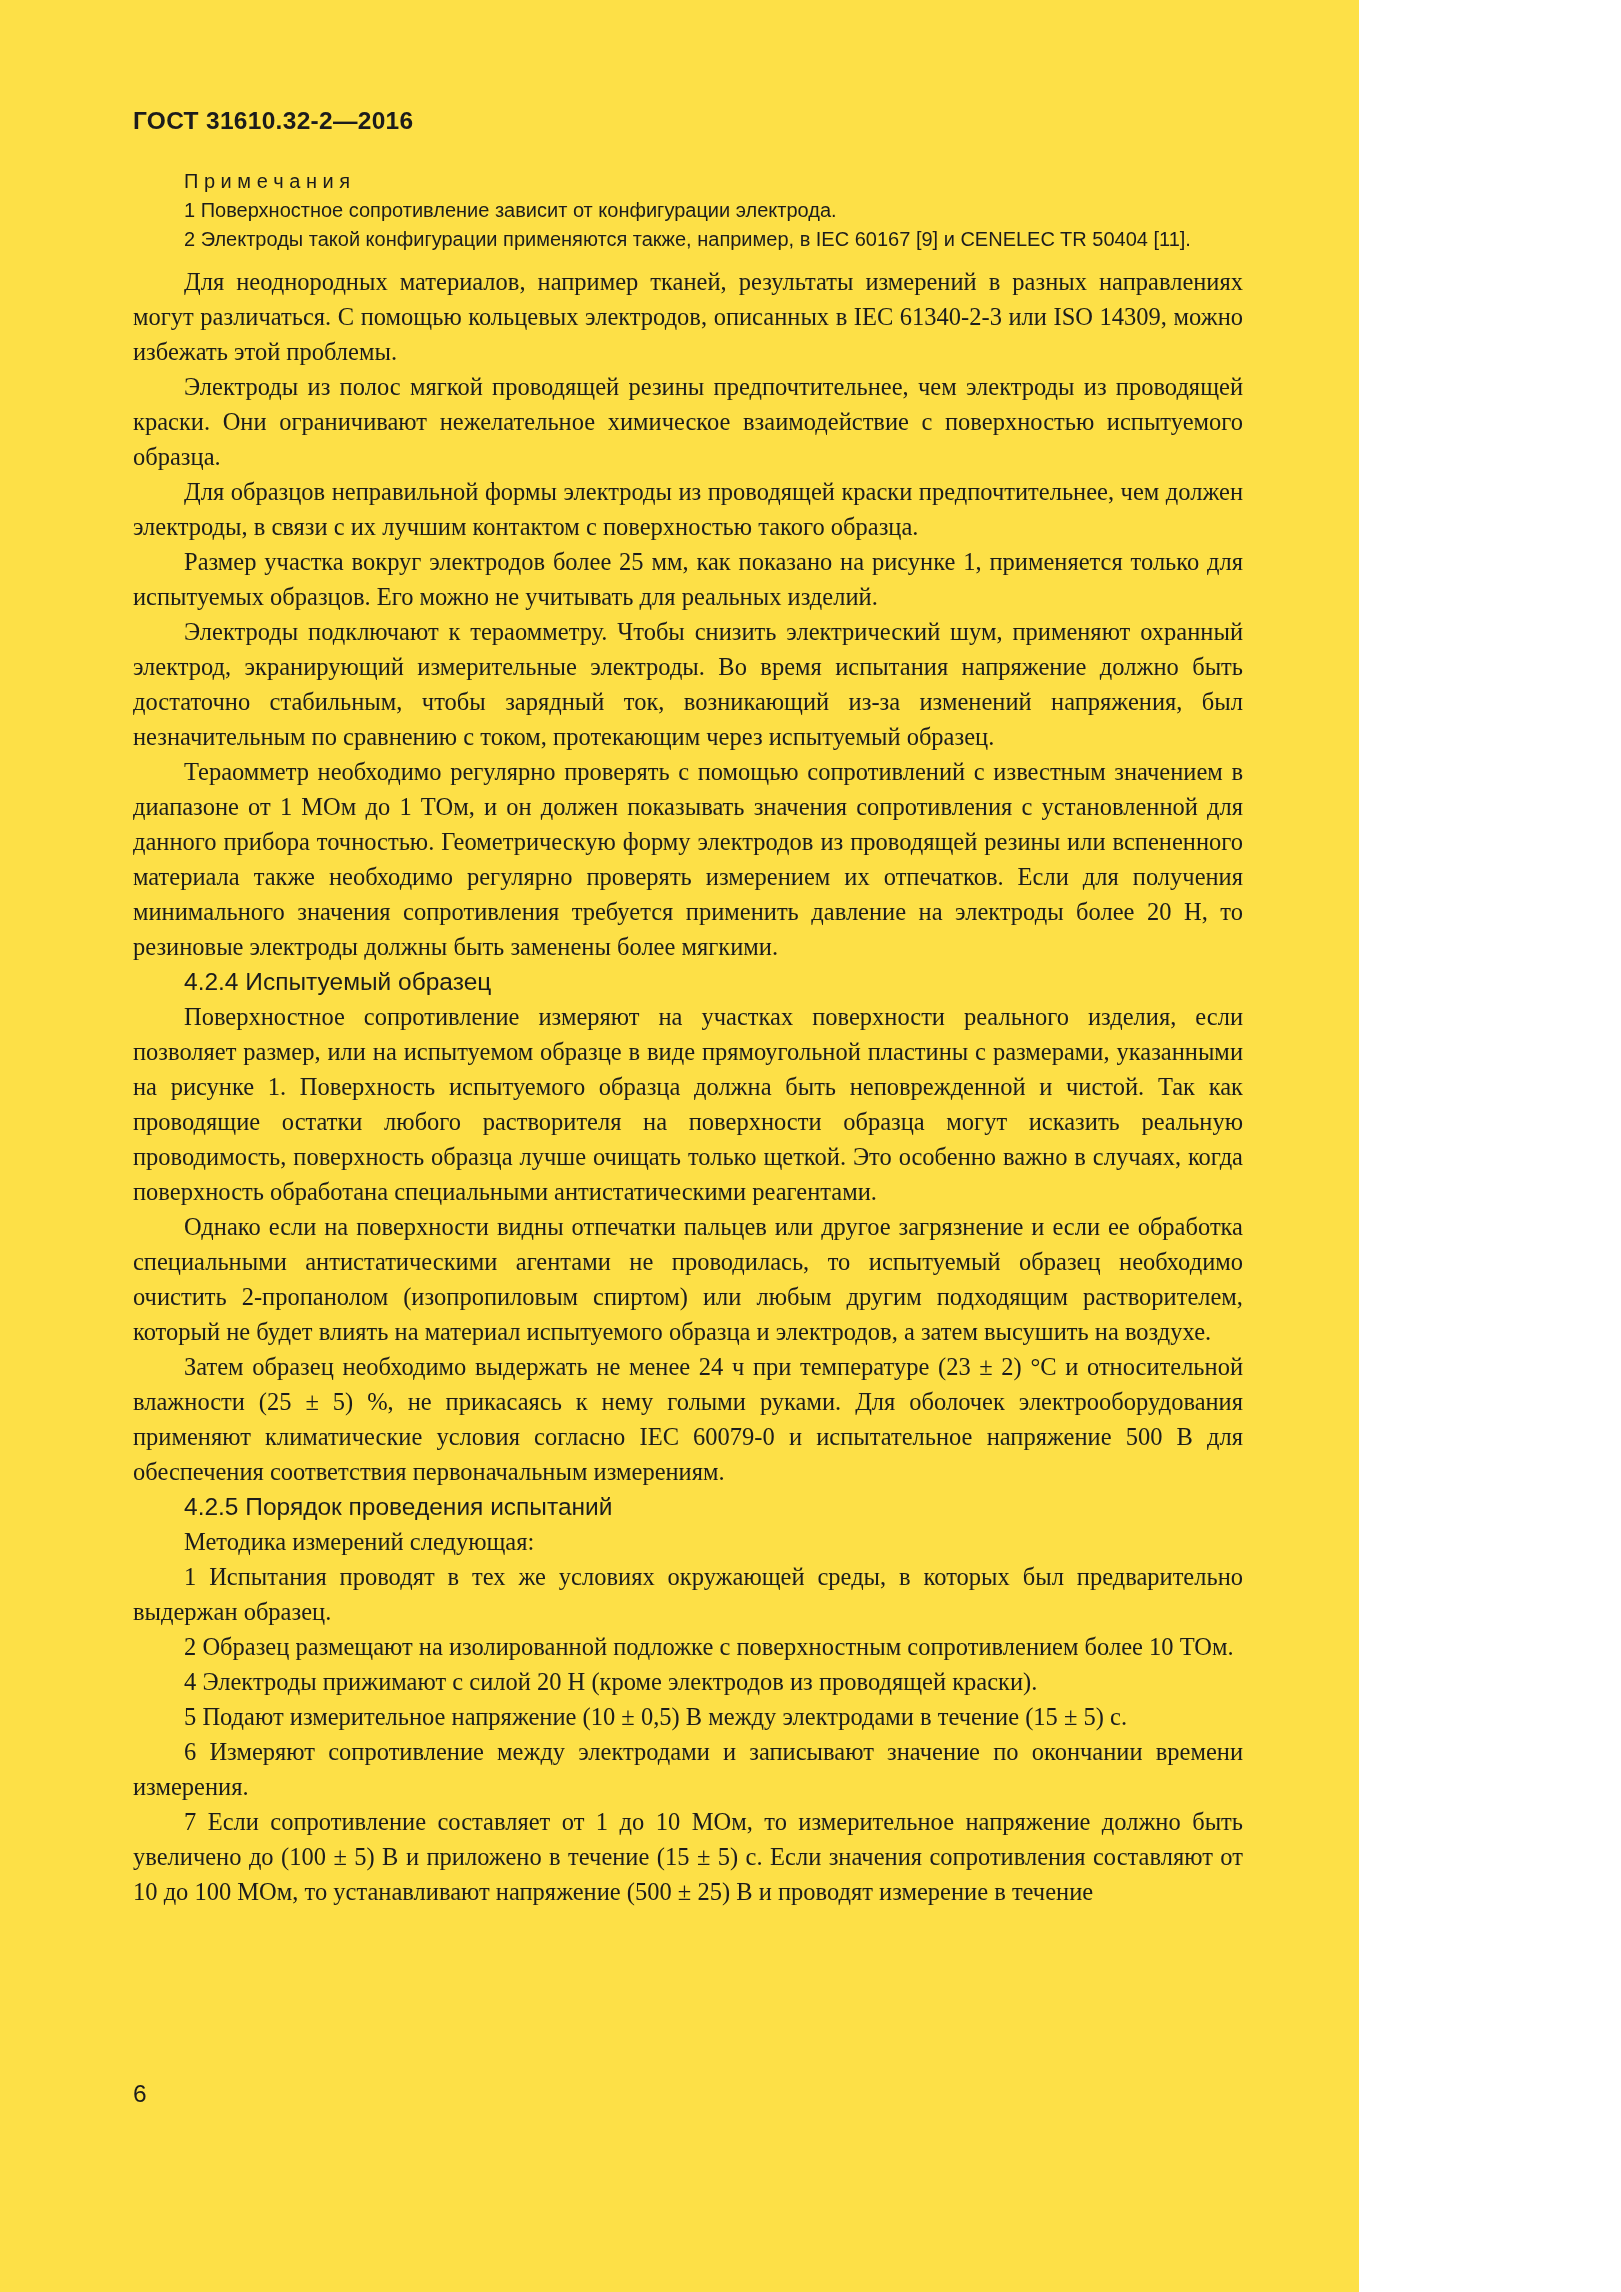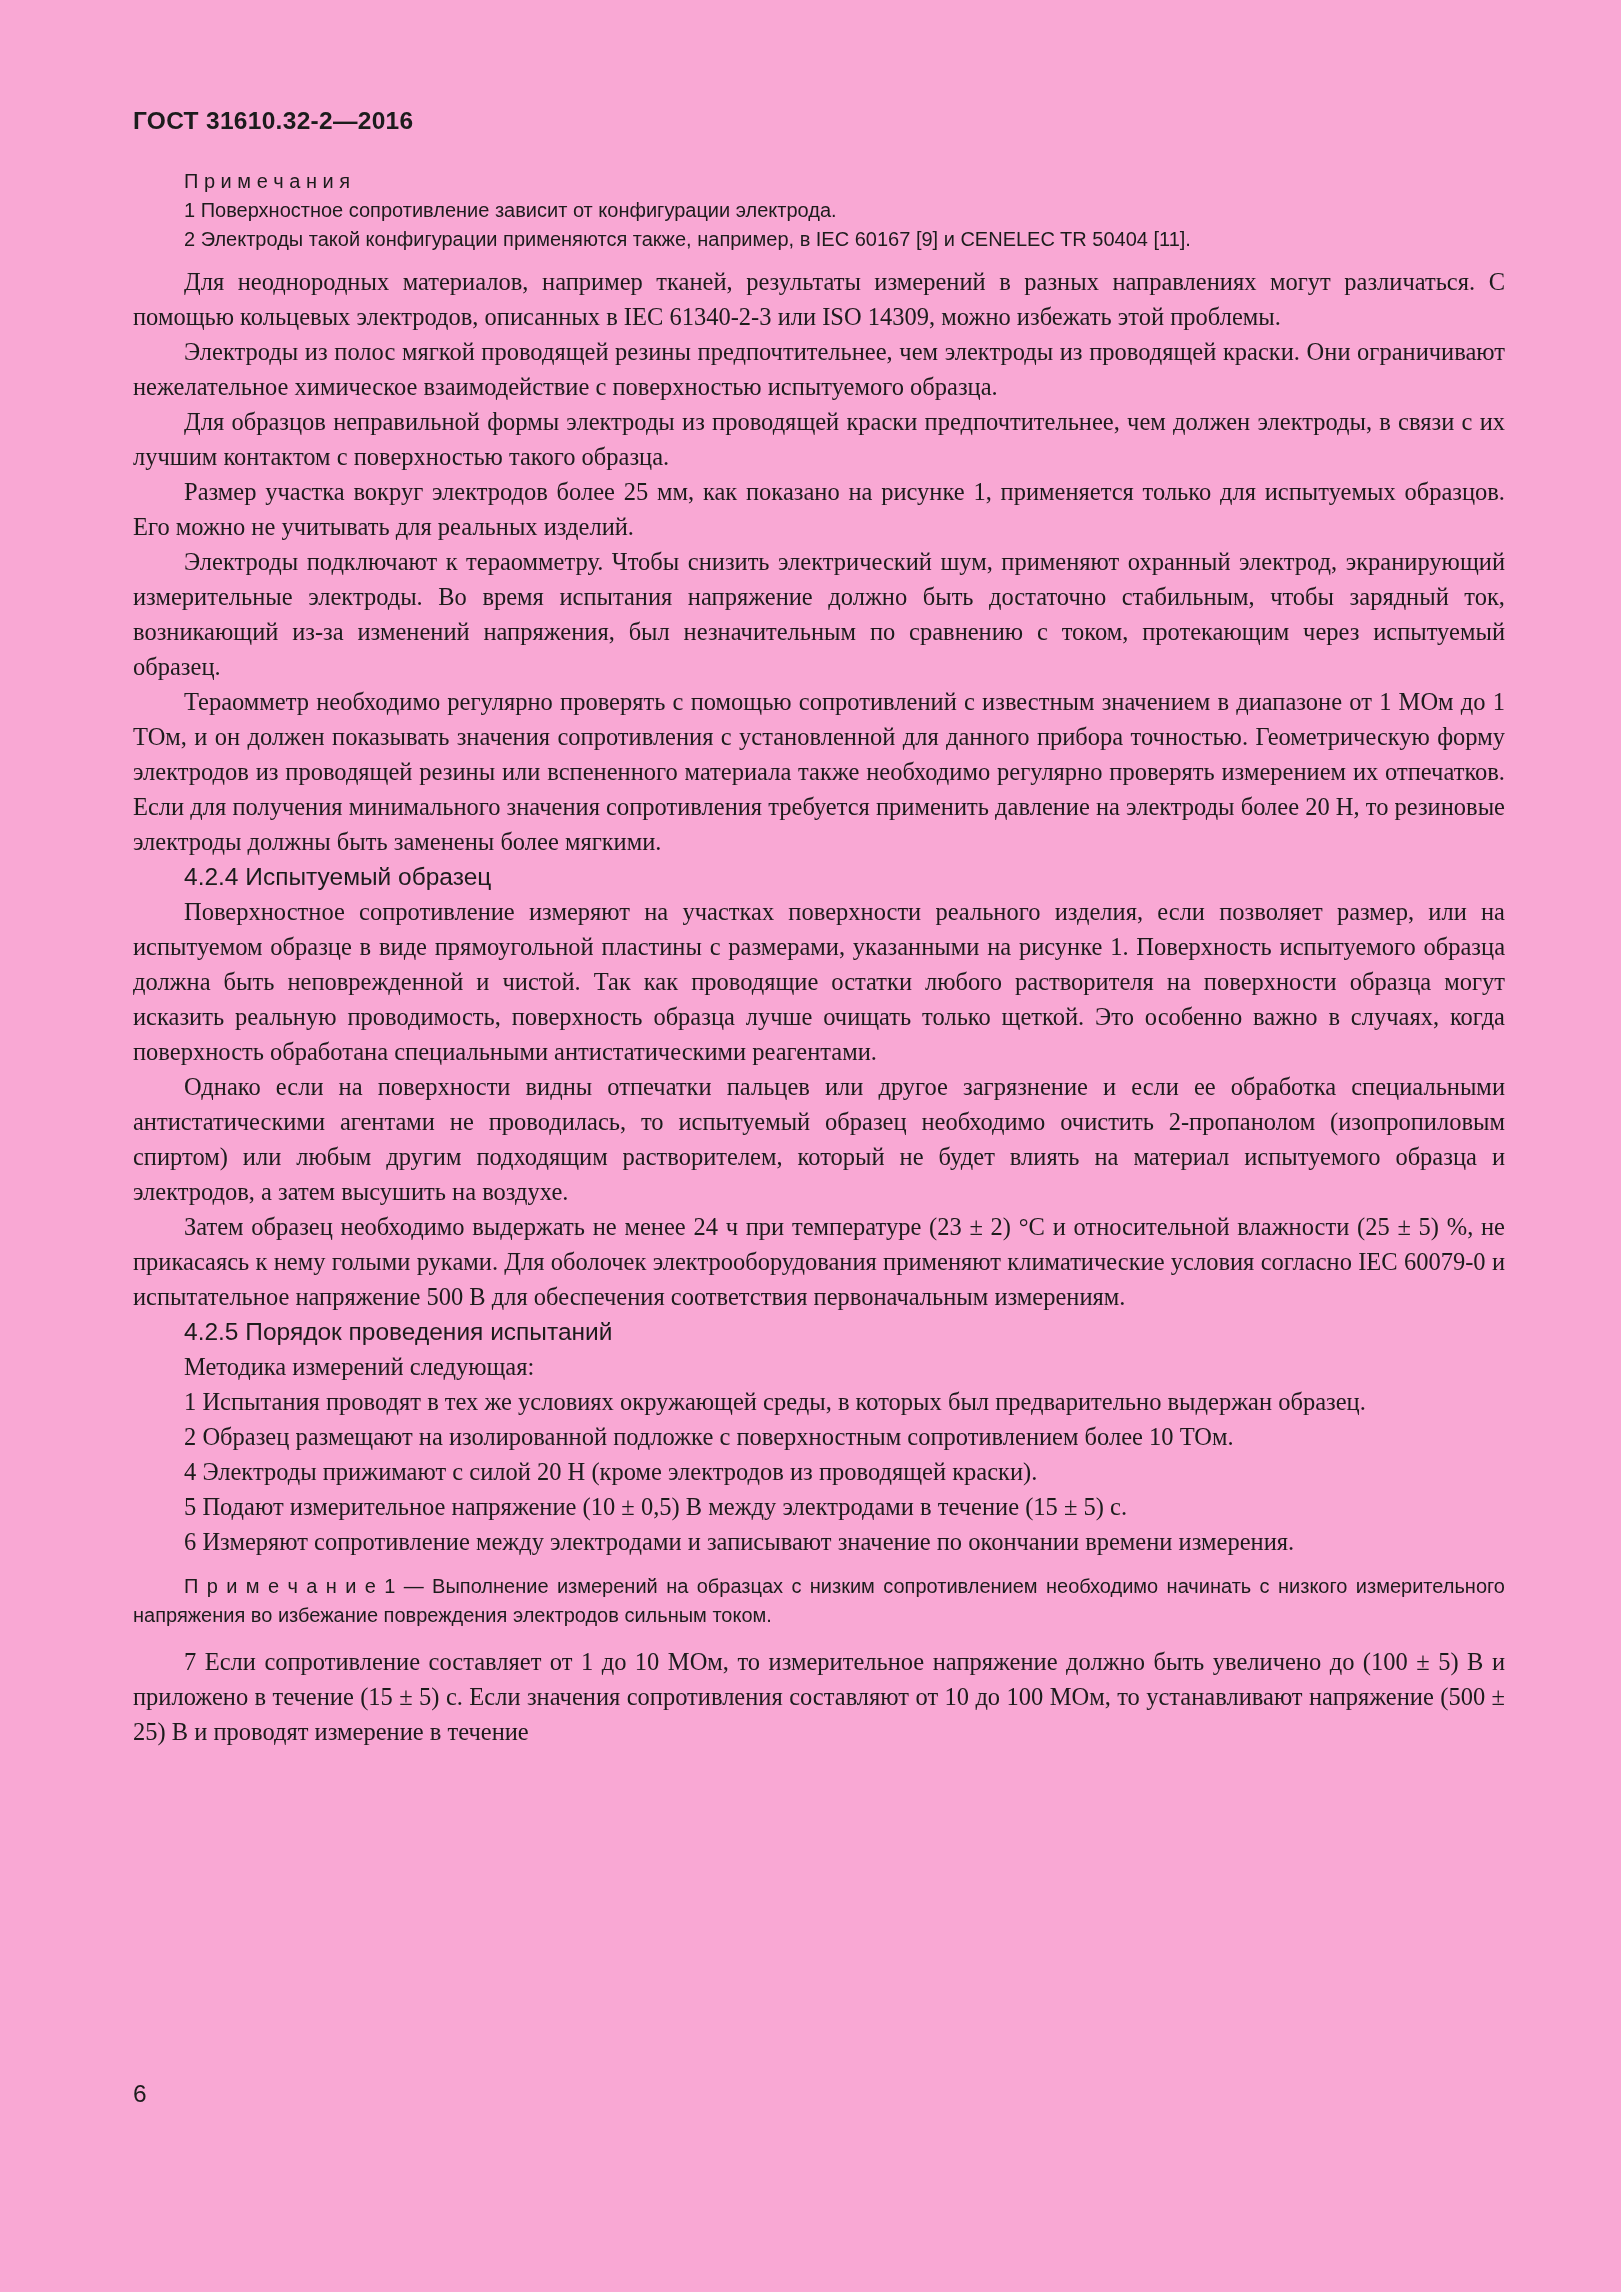--- a/index.html
+++ b/index.html
@@ -2,24 +2,24 @@
 <html><head>
 <meta charset="utf-8">
 <style>
   html, body {
     margin: 0;
     padding: 0;
     background: #ffffff;
   }
   .page {
     position: relative;
-    width: 1621px;
+    width: 1359px;
     height: 2293px;
     box-sizing: border-box;
-    background: #f9a8d4;
+    background: #fde047;
     color: #1c1c1c;
     font-family: "Liberation Sans", sans-serif;
     padding: 103px 116px 0 133px;
     overflow: hidden;
   }
   .doc-header {
     font-size: 24.5px;
     font-weight: bold;
     line-height: 35px;
     margin-bottom: 29px;
@@ -87,23 +87,20 @@
     <p class="heading">4.2.5 Порядок проведения испытаний</p>
 
     <p class="para">Методика измерений следующая:</p>
 
     <p class="para">1 Испытания проводят в тех же условиях окружающей среды, в которых был предварительно выдержан образец.</p>
     <p class="para">2 Образец размещают на изолированной подложке с поверхностным сопротивлением более 10 ТОм.</p>
     <p class="para">4 Электроды прижимают с силой 20 Н (кроме электродов из проводящей краски).</p>
     <p class="para">5 Подают измерительное напряжение (10 ± 0,5) В между электродами в течение (15 ± 5) с.</p>
     <p class="para">6 Измеряют сопротивление между электродами и записывают значение по окончании времени измерения.</p>
 
-    <div class="note-mid-block">
-      <p class="note">П р и м е ч а н и е   1 — Выполнение измерений на образцах с низким сопротивлением необходимо начинать с низкого измерительного напряжения во избежание повреждения электродов сильным током.</p>
-    </div>
 
     <p class="para">7 Если сопротивление составляет от 1 до 10 МОм, то измерительное напряжение должно быть увеличено до (100 ± 5) В и приложено в течение (15 ± 5) с. Если значения сопротивления составляют от 10 до 100 МОм, то устанавливают напряжение (500 ± 25) В и проводят измерение в течение</p>
 
   </div>
 
   <div class="page-footer">6</div>
 
 </div>
 
 

